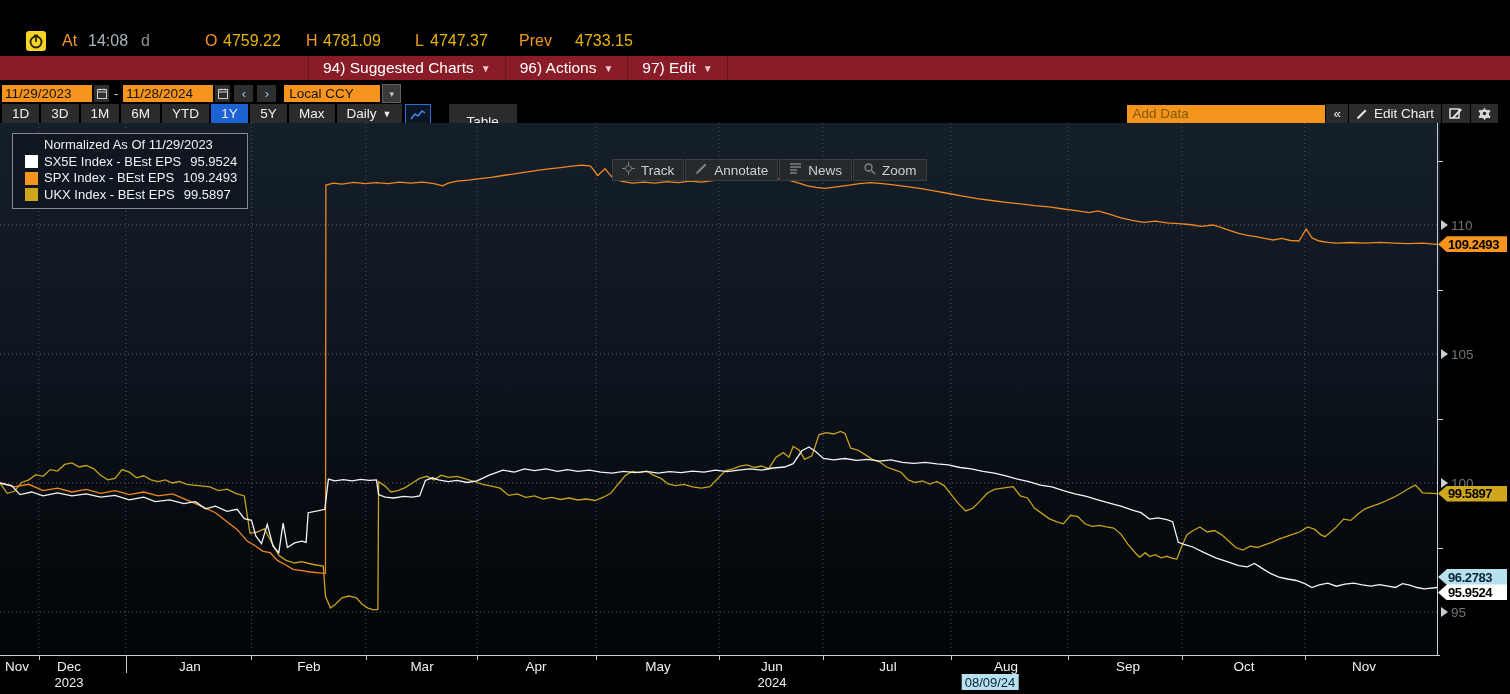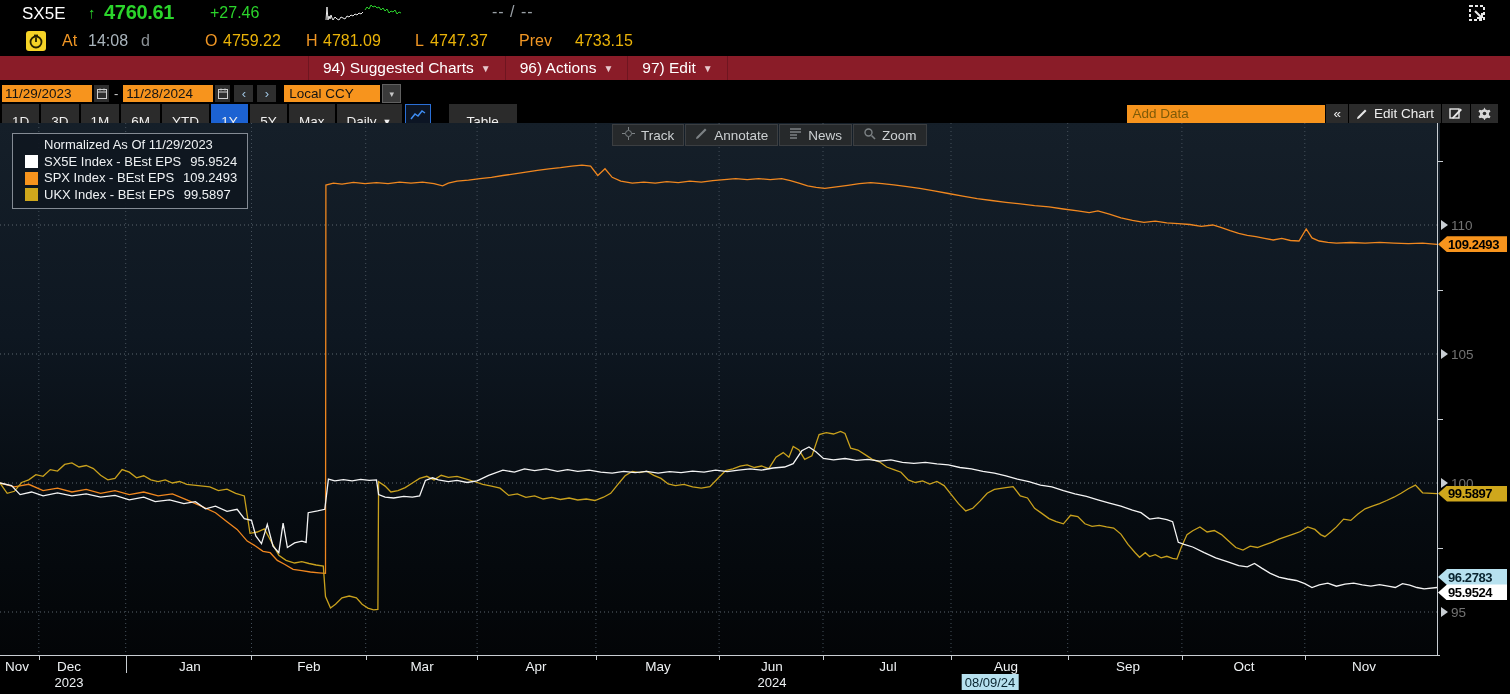--- a/index.html
+++ b/index.html
@@ -52,21 +52,21 @@
   .nav-btn{width:19px;height:17px;background:#2e2e2e;color:#9fc4e0;font-size:13px;
            display:flex;align-items:center;justify-content:center;margin-left:2px;}
   #ccy-f{width:86px;height:17px;background:#f7941d;color:#141414;font-size:13.5px;
          display:flex;align-items:center;padding:0 5px;margin-left:6px;}
   #ccy-dd{width:17px;height:17px;background:#3a3a3a;border:1px solid #606060;color:#c7c7c7;
           font-size:9px;display:flex;align-items:center;justify-content:center;}
 
   
   #toolbar{position:absolute;top:104px;left:2px;height:19px;display:flex;gap:2px;}
   .tbtn{height:19px;background:#2b2b2b;color:#f0f0f0;font-size:13.5px;display:flex;
-        align-items:center;justify-content:center;padding:8px 10px;min-width:17px;cursor:default;}
+        align-items:center;justify-content:center;padding:0 10px;min-width:17px;cursor:default;}
   .tbtn.sel{background:#1c62d2;}
   .tbtn .dd{font-size:9px;margin-left:6px;}
   #ct-icon-btn{width:24px;height:19px;background:#0c1524;border:1px solid #2a6fd6;
                display:flex;align-items:center;justify-content:center;margin-left:1px;}
   #tb-right{position:absolute;top:104px;right:12px;height:19px;display:flex;gap:1px;align-items:center;}
   #add-data{width:188px;height:18px;background:#f7941d;color:#7d5a08;font-size:13.5px;
             display:flex;align-items:center;padding:0 5px;}
   .ibtn{height:19px;background:#2b2b2b;color:#eee;display:flex;align-items:center;
         justify-content:center;padding:0 7px;font-size:13.5px;gap:6px;}
 
@@ -80,21 +80,21 @@
   #legend{position:absolute;left:12px;top:10px;background:rgba(15,23,32,0.93);
           border:1px solid #848b94;padding:3px 10px 5px 12px;font-size:13px;line-height:16.5px;}
   #legend-title{margin-left:19px;color:#eef1f3;}
   .leg-row{display:flex;align-items:center;color:#eef1f3;white-space:nowrap;}
   .leg-sw{width:13px;height:13px;margin-right:6px;flex:0 0 13px;}
   .leg-val{margin-left:9px;}
 
   
   #tools{position:absolute;left:612px;top:1px;display:flex;gap:1px;}
   .tool-btn{height:20px;background:#26292b;border:1px solid #3b3e41;color:#ccd0d2;
-            font-size:13.5px;display:flex;align-items:center;gap:6px;padding:0 9px;}
+            font-size:13.5px;display:flex;align-items:center;gap:6px;padding:0 9px;margin-top:35px;}
   .tool-btn svg{opacity:.75;}
 
   
   #y-area{position:absolute;left:1437px;top:123px;width:73px;height:532px;}
   .ylab{position:absolute;left:4px;font-size:13.5px;color:#737373;display:flex;align-items:center;height:16px;}
   .mtick{position:absolute;left:0;width:6px;height:1px;background:#c8cdd2;}
   .badge{position:absolute;left:1px;width:69px;height:16px;color:#000;font-size:13px;font-weight:bold;
          display:flex;align-items:center;padding-left:10px;box-sizing:border-box;
          clip-path:polygon(9px 0,100% 0,100% 100%,9px 100%,0 50%);letter-spacing:-0.4px;}
 
@@ -105,37 +105,20 @@
   .mon{position:absolute;top:3px;transform:translateX(-50%);font-size:13.5px;color:#eef1f3;}
   .yr{position:absolute;top:19px;transform:translateX(-50%);font-size:13px;color:#eef1f3;}
   #track-badge{position:absolute;top:18px;transform:translateX(-50%);background:#b7e1ef;color:#09242f;
                font-size:13px;padding:0 3px;height:16px;display:flex;align-items:center;}
 </style>
 </head>
 <body>
 
 <div class="screen">
 
-  <div id="row1">
-    <span class="abs" id="ticker">SX5E</span>
-    <span class="abs" id="up-arrow">↑</span>
-    <span class="abs" id="last-px">4760.61</span>
-    <span class="abs" id="chg">+27.46</span>
-    <svg class="abs" id="spark" width="90" height="26" viewBox="0 0 90 26">
-      <polyline id="spark-w" fill="none" stroke="#e8e8e8" stroke-width="1" points="1,18 2,5 3,18 4,14 5,17 6,13 7,16 8,18 10,15 12,17 14,18 16,15 18,16 20,17 22,14 24,15 26,13 28,14 30,12 32,13 34,11 36,12 38,10"></polyline>
-      <polyline id="spark-g" fill="none" stroke="#2bd42b" stroke-width="1" points="40,8 42,5 44,7 46,3 48,5 50,4 52,6 54,5 56,8 58,6 60,9 62,7 64,11 66,9 68,10 70,8 72,12 74,10 76,11"></polyline>
-    </svg>
-    <span class="abs" id="na-val">-- / --</span>
-    <span class="abs" id="screen-icon">
-      <svg width="24" height="24" viewBox="0 0 24 24">
-          <rect x="4" y="4" width="14" height="14" fill="none" stroke="#e8e8e8" stroke-width="2" stroke-dasharray="3,2"></rect>
-          <path d="M9 9 L16 16 M16 16 l0 -5 M16 16 l-5 0" stroke="#e8e8e8" stroke-width="2" fill="none"></path>
-        </svg>
-    </span>
-  </div>
 
   <div id="row2">
     <span class="abs" id="gauge-btn">
       <svg width="16" height="16" viewBox="0 0 16 16">
           <circle cx="8" cy="9" r="5.5" fill="none" stroke="#262100" stroke-width="1.8"></circle>
           <line x1="8" y1="9" x2="8" y2="4.5" stroke="#262100" stroke-width="1.8"></line>
           <line x1="6" y1="2.5" x2="10" y2="2.5" stroke="#262100" stroke-width="1.8"></line>
         </svg>
     </span>
     <span class="abs lbl-o" id="at-lbl">At</span>

